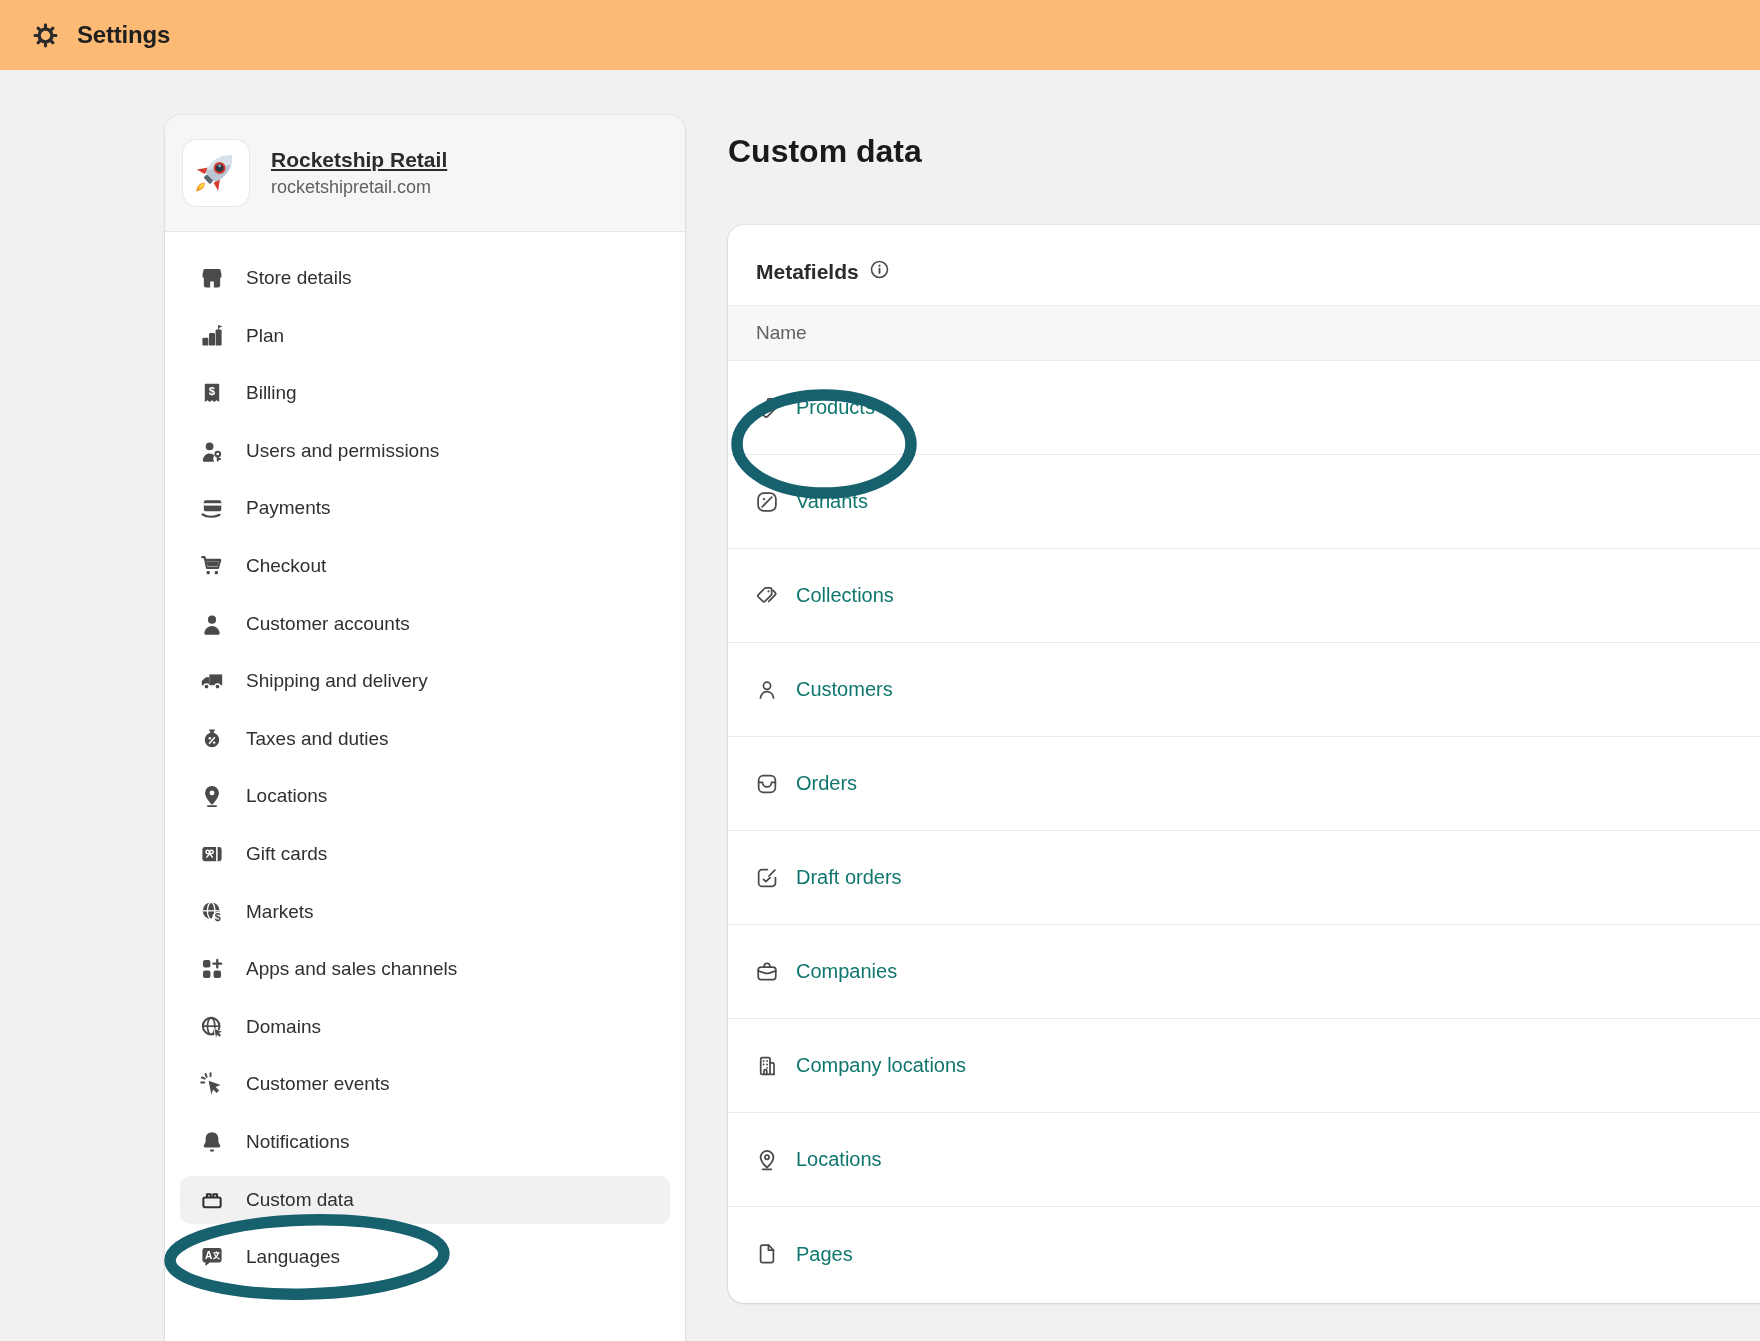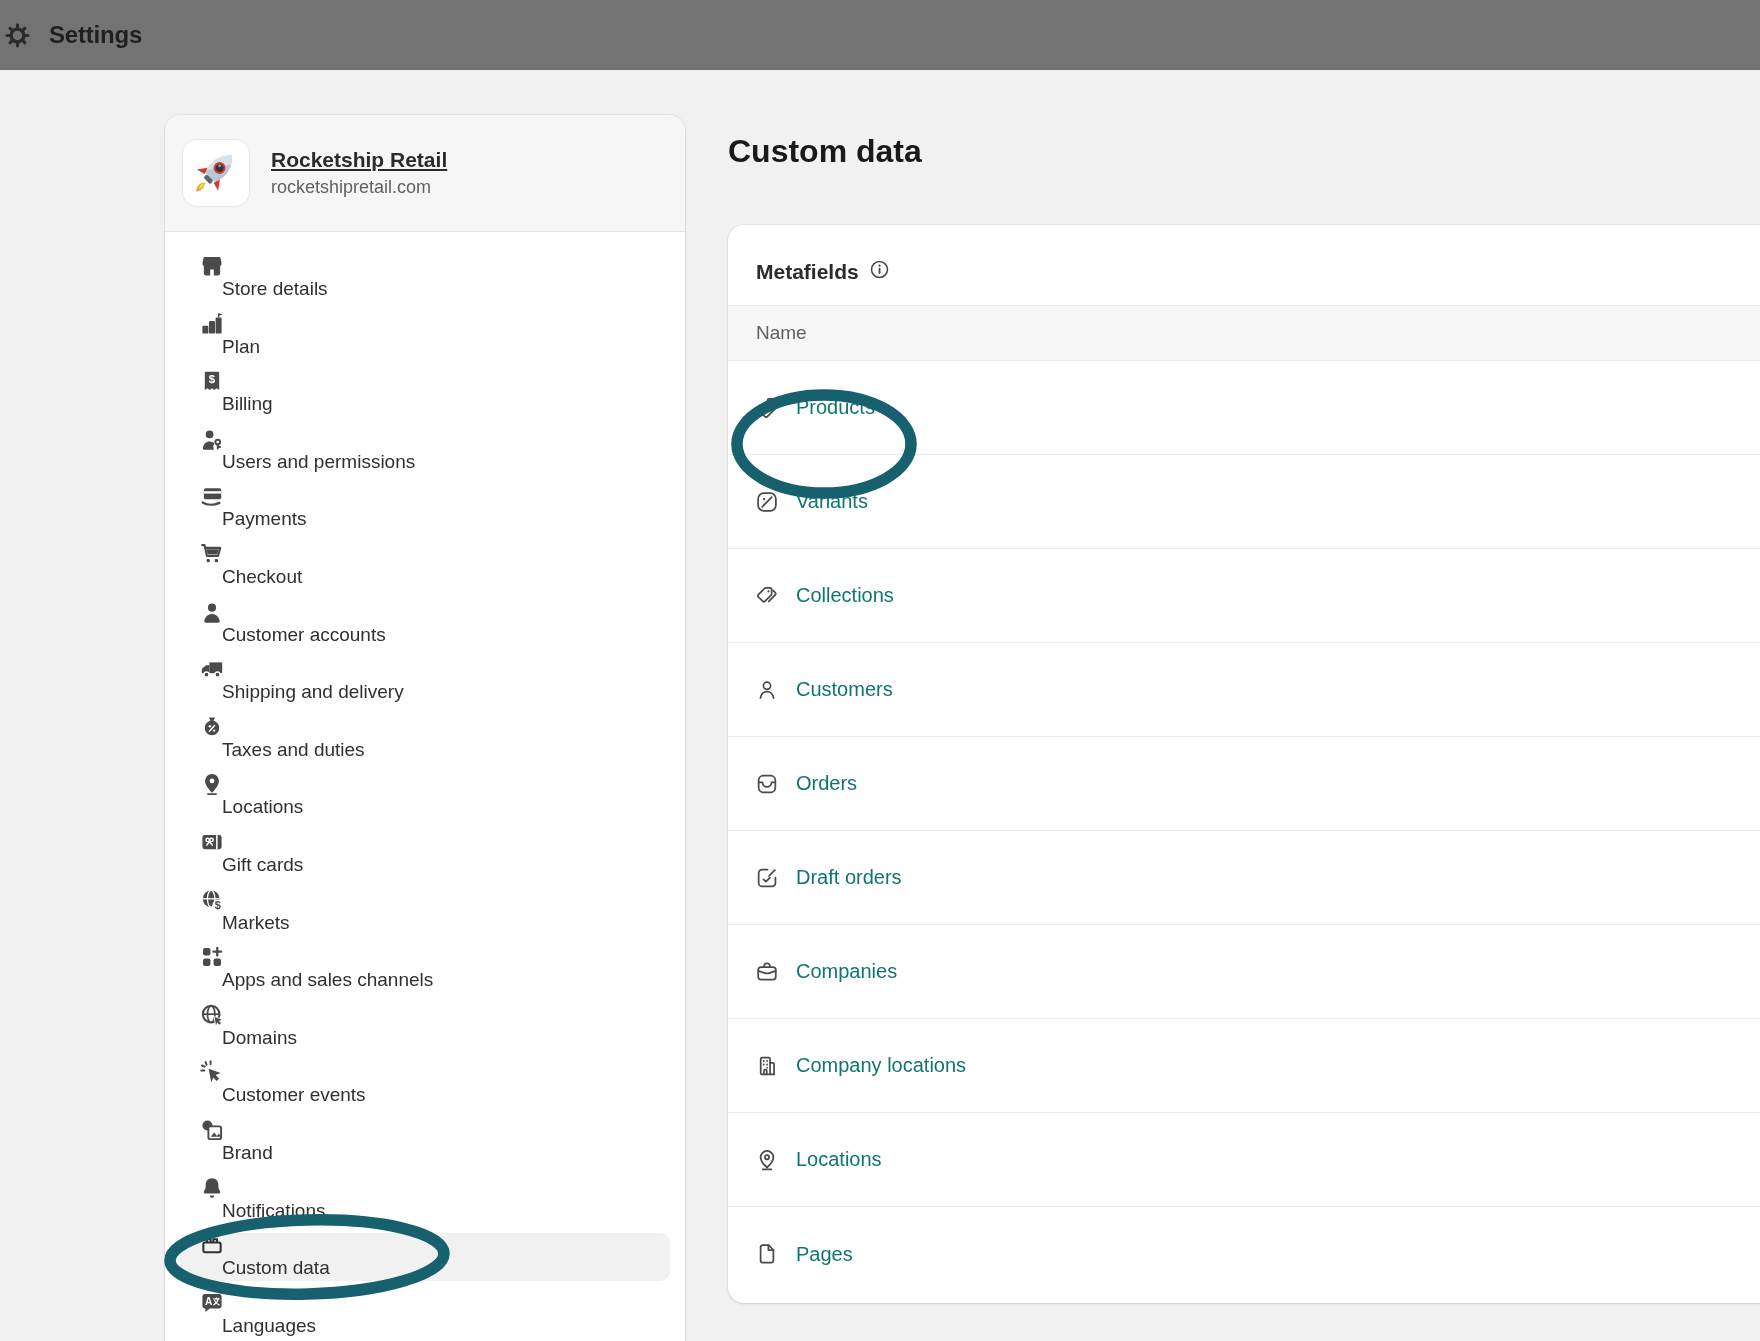--- a/index.html
+++ b/index.html
@@ -5,22 +5,22 @@
   * { margin:0; padding:0; box-sizing:border-box; }
   html,body { width:1760px; height:1341px; overflow:hidden; }
   body {
     font-family:"Liberation Sans", sans-serif;
     background:#f1f1f1;
     color:#303030;
     position:relative;
   }
   
   .topbar {
-    height:70px; background:#737373;
-    display:flex; align-items:center; padding-left:4px;
+    height:70px; background:#fdba74;
+    display:flex; align-items:center; padding-left:32px;
   }
   .topbar .gear { width:27px; height:27px; display:flex; }
   .topbar .title {
     margin-left:18px; font-size:24px; font-weight:700; color:#1f1f1f;
     letter-spacing:-0.2px;
   }
   
   .page { position:relative; height:1271px; }
 
   
@@ -39,21 +39,21 @@
     box-shadow:0 0 0 1px rgba(0,0,0,.06);
     display:flex; align-items:center; justify-content:center; flex:none;
   }
   .store-meta { margin-left:22px; }
   .store-name { font-size:21px; font-weight:700; color:#2b2b2b;text-decoration:underline; }
   .store-domain { font-size:18px; color:#616161; margin-top:5px; }
 
   nav { padding:22px 15px 0 15px; }
   .nav-item {
     height:48px; margin-bottom:9.6px; border-radius:10px;
-    display:flex; padding-left:20px; cursor:pointer;flex-direction:column;
+    display:flex; align-items:center; padding-left:20px; cursor:pointer;
   }
   .nav-item.selected { background:#f1f1f1; }
   .nav-icon { width:24px; height:24px; flex:none; display:flex; }
   .nav-icon svg { width:24px; height:24px; }
   .nav-label { margin-left:22px; font-size:19px; font-weight:500; color:#303030; white-space:nowrap; }
 
   
   .main { position:absolute; left:728px; top:45px; width:1060px; }
   .page-title { margin-top:16px; font-size:32px; line-height:40px; font-weight:700; color:#1a1a1a; }
 
@@ -326,30 +326,20 @@
                 <path d="M4.6 1.6l.9 2.4"></path>
                 <path d="M1.6 4.6l2.4.9"></path>
                 <path d="M1 8.8h2.6"></path>
                 <path d="M8.8 1v2.6"></path>
               </g>
             </svg>
         </span>
         <span class="nav-label">Customer events</span>
       </div>
 
-      <div class="nav-item">
-        <span class="nav-icon">
-          <svg viewBox="0 0 20 20">
-              <circle cx="6.2" cy="6.2" r="4.2" fill="#4a4a4a"></circle>
-              <rect x="7" y="7" width="10.6" height="10.6" rx="1.6" fill="#ffffff" stroke="#4a4a4a" stroke-width="1.6"></rect>
-              <path d="M9 15.6l2.8-3.6 2.3 2.9 1.6-2 1.9 2.7z" fill="#4a4a4a"></path>
-            </svg>
-        </span>
-        <span class="nav-label">Brand</span>
-      </div>
 
       <div class="nav-item">
         <span class="nav-icon">
           <svg viewBox="0 0 20 20">
               <g fill="#4a4a4a">
                 <path d="M10 1.8c3.1 0 5.3 2.3 5.3 5.4v2.9l1.5 2.9c.3.7-.1 1.5-.9 1.5H4.1c-.8 0-1.2-.8-.9-1.5l1.5-2.9V7.2c0-3.1 2.2-5.4 5.3-5.4z"></path>
                 <path d="M8.1 16.3a1.9 1.9 0 0 0 3.8 0z"></path>
               </g>
             </svg>
         </span>

